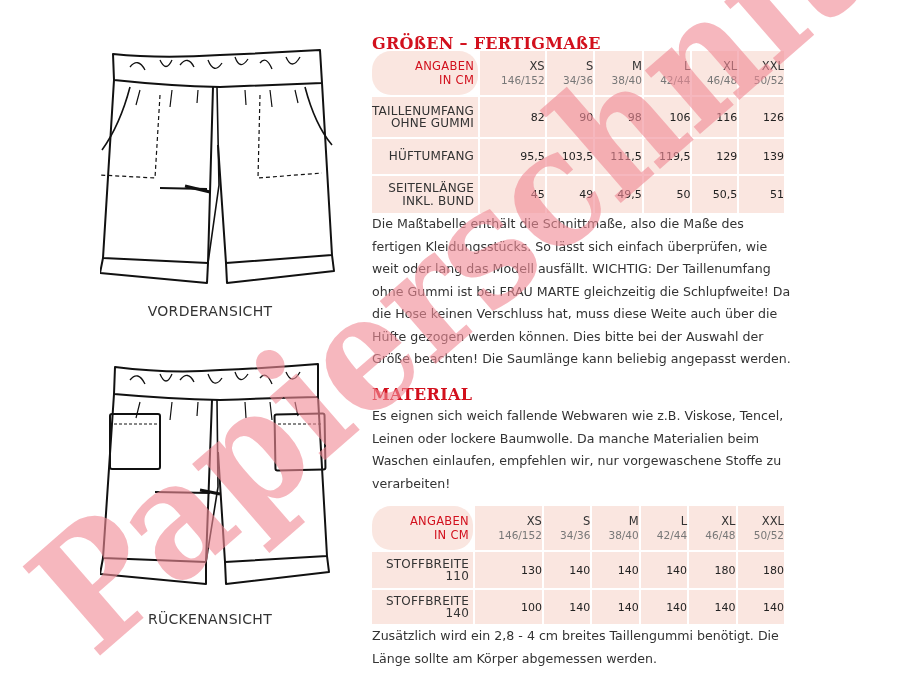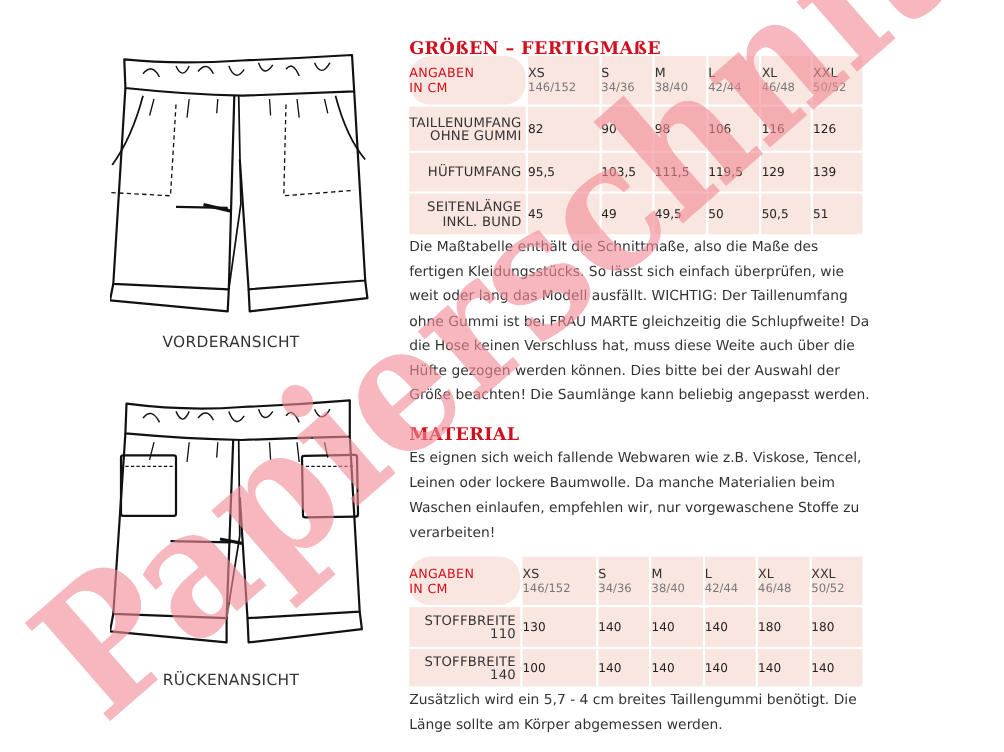--- a/index.html
+++ b/index.html
@@ -7,21 +7,21 @@
          font-family:"DejaVu Sans", sans-serif; color:#2b2b2b; }
   .left { position:absolute; left:0; top:0; width:370px; height:684px; }
   .drawing { position:absolute; }
   .caption { position:absolute; width:370px; left:25px; text-align:center; font-size:14px;
              letter-spacing:0.3px; color:#333; }
   .right { position:absolute; left:372px; top:0; width:420px; }
   h2 { font-family:"DejaVu Serif", serif; color:#d2101d; font-weight:bold; font-size:16px;
        margin:0; letter-spacing:0.3px; position:absolute; left:0; }
   table.sz { position:absolute; left:0; border-collapse:separate; border-spacing:2px; width:416px;
              margin-left:-2px; }
-  table.sz td { background:#fae6e0; text-align:left; vertical-align:middle; padding:0; }
+  table.sz td { background:#fae6e0; text-align:right; vertical-align:middle; padding:0; }
   td.hdr-label { color:#d2101d; font-size:11.5px; text-align:center; padding-right:4px !important;
                  line-height:14px; letter-spacing:0.3px; width:97px;border-radius:19px; }
   td.rowlabel { font-size:12px; text-align:right !important; padding-right:4px !important; line-height:12.5px;
                 letter-spacing:0.2px; color:#333; }
   .sz-name { display:block; font-size:11.5px; color:#333; line-height:14px; }
   .sz-eu { display:block; font-size:10.5px; color:#777; line-height:14px; }
   td.val { font-size:11px; color:#222; }
   .para { position:absolute; left:0; width:420px; font-size:12.6px; line-height:22.5px; color:#333; margin:0; }
   .watermark { position:absolute; left:0; top:0; width:913px; height:684px; pointer-events:none; }
 </style>
@@ -196,18 +196,18 @@
       <td class="val">100</td>
       <td class="val">140</td>
       <td class="val">140</td>
       <td class="val">140</td>
       <td class="val">140</td>
       <td class="val">140</td>
     </tr>
   </tbody>
     </table>
 
-  <p class="para" style="top:625px;">Zusätzlich wird ein 5,7 - 4 cm breites Taillengummi benötigt. Die Länge sollte am Körper abgemessen werden.</p>
+  <p class="para" style="top:625px;">Zusätzlich wird ein 2,8 - 4 cm breites Taillengummi benötigt. Die Länge sollte am Körper abgemessen werden.</p>
 </div>
 
 <svg class="watermark" viewBox="0 0 913 684" width="913" height="684">
   <text x="0" y="0" transform="translate(95 660) rotate(-41)" font-family="DejaVu Serif, serif" font-weight="bold" font-size="162" fill="#f08a96" fill-opacity="0.62" textLength="1090" lengthAdjust="spacingAndGlyphs">Papierschnitt</text>
 </svg>
 
 </body></html>

